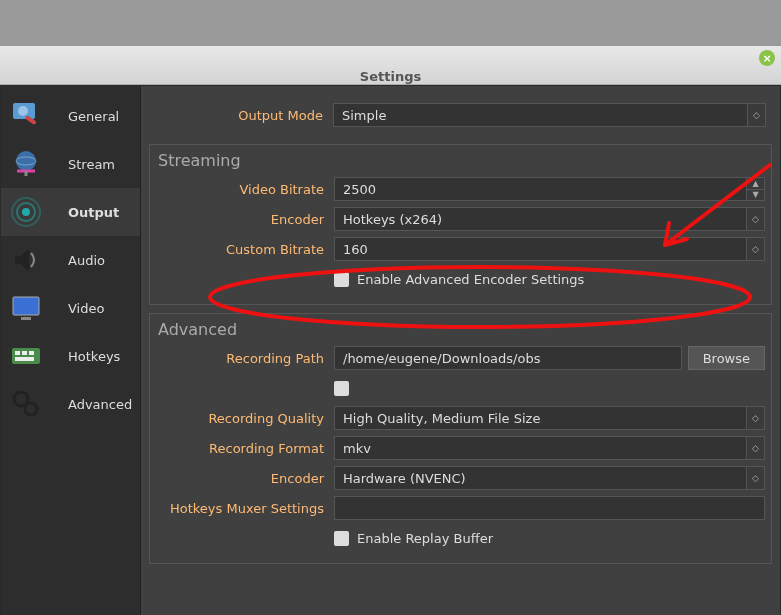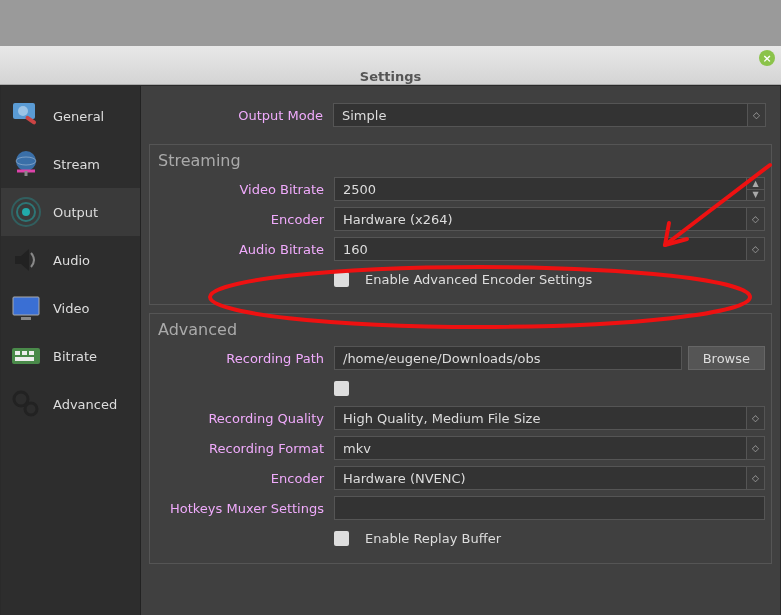--- a/index.html
+++ b/index.html
@@ -37,27 +37,27 @@
   margin: 0;
 }
 .sidebar {
   width: 140px;
   background: #2d2d2d;
   border-right: 1px solid #222;
   padding: 6px 0;
 }
 .sidebar-item {
   display: flex; align-items: center;
-  gap: 10px;
+  gap: 25px;
   padding: 6px 8px;
   height: 48px;
   color: #ddd;
   cursor: pointer;
 }
-.sidebar-item.active { background: #3a3a3a; }
+.sidebar-item.active { background: #3a3a3a; font-weight: bold; }
 .sidebar-item .ico {
   width: 34px; height: 34px;
   display: flex; align-items: center; justify-content: center;
   flex-shrink: 0;
 }
 .content {
   flex: 1;
   padding: 8px;
   overflow-y: auto;
   background: #404040;
@@ -73,21 +73,21 @@
 }
 .row {
   display: flex; align-items: center;
   margin: 4px 0;
   min-height: 26px;
 }
 .row label.lbl {
   width: 178px;
   text-align: right;
   padding-right: 10px;
-  color: #f0abfc;
+  color: #fdba74;
   font-size: 13px;
 }
 .field {
   flex: 1;
   display: flex; gap: 6px; align-items: center;
 }
 .sel, .txt, .spin {
   flex: 1;
   background: #333;
   color: #ddd;
@@ -110,21 +110,21 @@
   font-size:8px;color:#aaa;
   border-bottom:1px solid #555;
 }
 .spin .spinbtns span:last-child{border:none;}
 .sel .selbtn {
   flex-direction: row;
   align-items: center; justify-content: center;
   font-size: 9px; color: #aaa;
 }
 .chk {
-  display:flex;align-items:center;gap:16px;
+  display:flex;align-items:center;gap:8px;
 }
 .chk .box {
   width: 15px; height: 15px; background: #ddd; border-radius: 2px;
 }
 .btn {
   background: #555; color: #ddd;
   border: 1px solid #666;
   height: 24px; padding: 0 14px;
   display:flex;align-items:center;
   font-size:13px;
@@ -212,21 +212,21 @@
       <div class="sidebar-item">
         <span class="ico">
           <svg width="34" height="34" viewBox="0 0 34 34">
             <rect x="3" y="9" width="28" height="16" rx="2" fill="#4a8a4a"></rect>
             <rect x="6" y="12" width="5" height="4" fill="#eee"></rect>
             <rect x="13" y="12" width="5" height="4" fill="#eee"></rect>
             <rect x="20" y="12" width="5" height="4" fill="#eee"></rect>
             <rect x="6" y="18" width="19" height="4" fill="#eee"></rect>
           </svg>
         </span>
-        <span>Bitrate</span>
+        <span>Hotkeys</span>
       </div>
 
       <div class="sidebar-item">
         <span class="ico">
           <svg width="34" height="34" viewBox="0 0 34 34">
             <circle cx="12" cy="12" r="7" fill="none" stroke="#222" stroke-width="3"></circle>
             <circle cx="22" cy="22" r="6" fill="none" stroke="#222" stroke-width="3"></circle>
           </svg>
         </span>
         <span>Advanced</span>
@@ -259,27 +259,27 @@
                   <span>▲</span>
                   <span>▼</span>
                 </span>
             </div>
           </div>
         </div>
         <div class="row">
           <label class="lbl">Encoder</label>
           <div class="field">
             <div class="sel">
-              <span>Hardware (x264)</span>
-              <span class="selbtn">◇</span>
-            </div>
-          </div>
-        </div>
-        <div class="row">
-          <label class="lbl">Audio Bitrate</label>
+              <span>Hotkeys (x264)</span>
+              <span class="selbtn">◇</span>
+            </div>
+          </div>
+        </div>
+        <div class="row">
+          <label class="lbl">Custom Bitrate</label>
           <div class="field">
             <div class="sel">
               <span>160</span>
               <span class="selbtn">◇</span>
             </div>
           </div>
         </div>
         <div class="row">
           <label class="lbl"></label>
           <div class="field chk">

